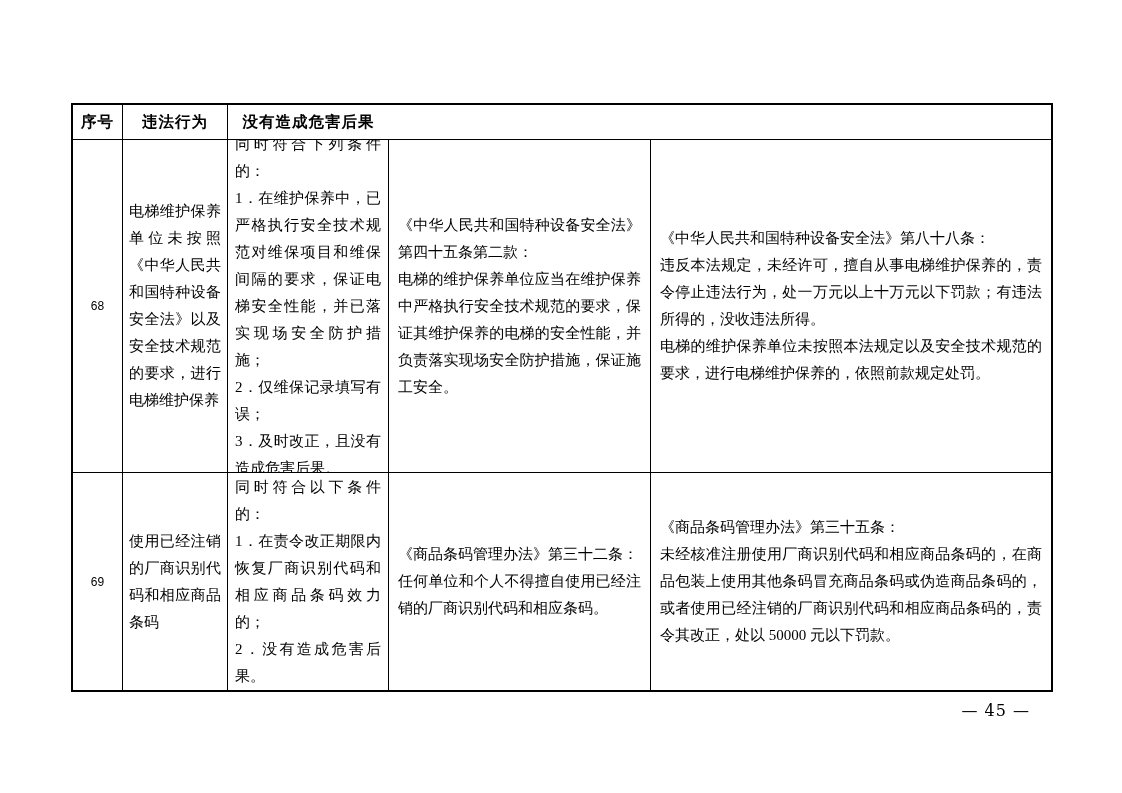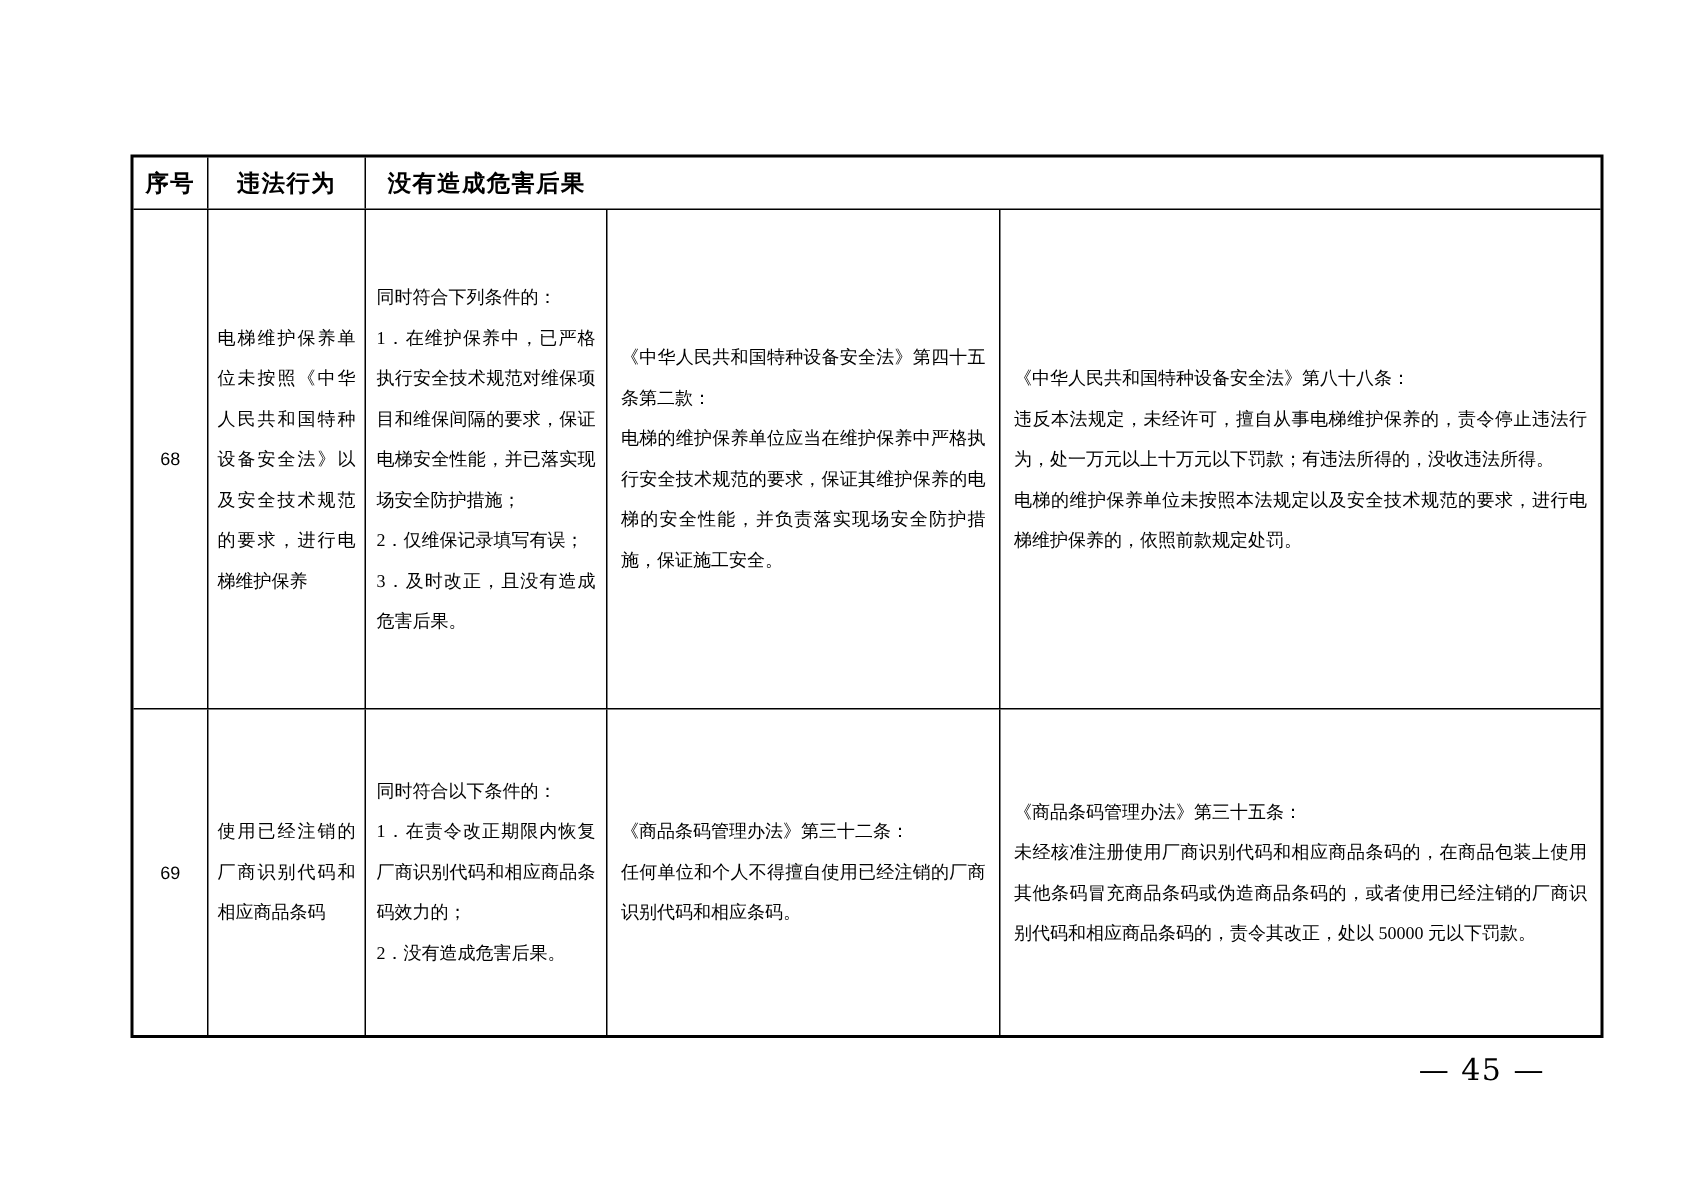--- a/index.html
+++ b/index.html
@@ -9,21 +9,21 @@
     position: relative;
     font-family: "Liberation Serif", "DejaVu Serif", serif;
     color: #000;
   }
   .page {
     position: absolute; inset: 0;
     background: #ffffff;
   }
   .reg-table {
     position: absolute;
-    left: 87px; top: 103px;
+    left: 71px; top: 103px;
     width: 982px;
     border: 2px solid #000;
   }
   .tr {
     display: grid;
     grid-template-columns: 50px 105px 161px 262px 400px;
   }
   .tr.header-row { height: 35px; }
   .tr.row-a { height: 333px; }
   .tr.row-b { height: 217px; }
@@ -40,35 +40,35 @@
     font-size: 15.5px;
     letter-spacing: 1px;
   }
   .seq-cell {
     justify-content: center;
     font-size: 12px;
     font-family: Liberation Sans, sans-serif;
   }
   .text-cell .inner {
     width: 100%;
-    font-size: 12px;
+    font-size: 15px;
     line-height: 27px;
     white-space: pre-line;
     text-align: justify;
     text-justify: inter-ideograph;
   }
   .c2 { padding: 0 6px; }
   .c3 { padding: 0 7px; }
   .c4 { padding: 0 9px; }
   .c5 { padding: 0 9px; }
   .page-number {
     position: absolute;
     top: 701px;
     right: 92px;
-    font-size: 20px;
+    font-size: 16px;
     letter-spacing: 1px;
     font-family: "DejaVu Serif", serif;
   }
 </style>
 </head>
 <body>
 
 <div class="page">
 
   <div class="reg-table">

